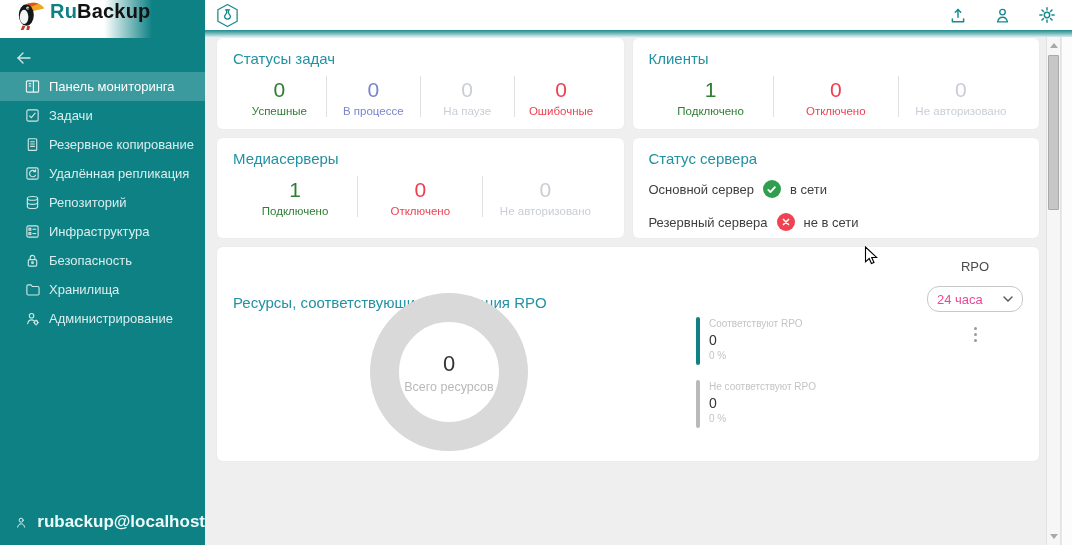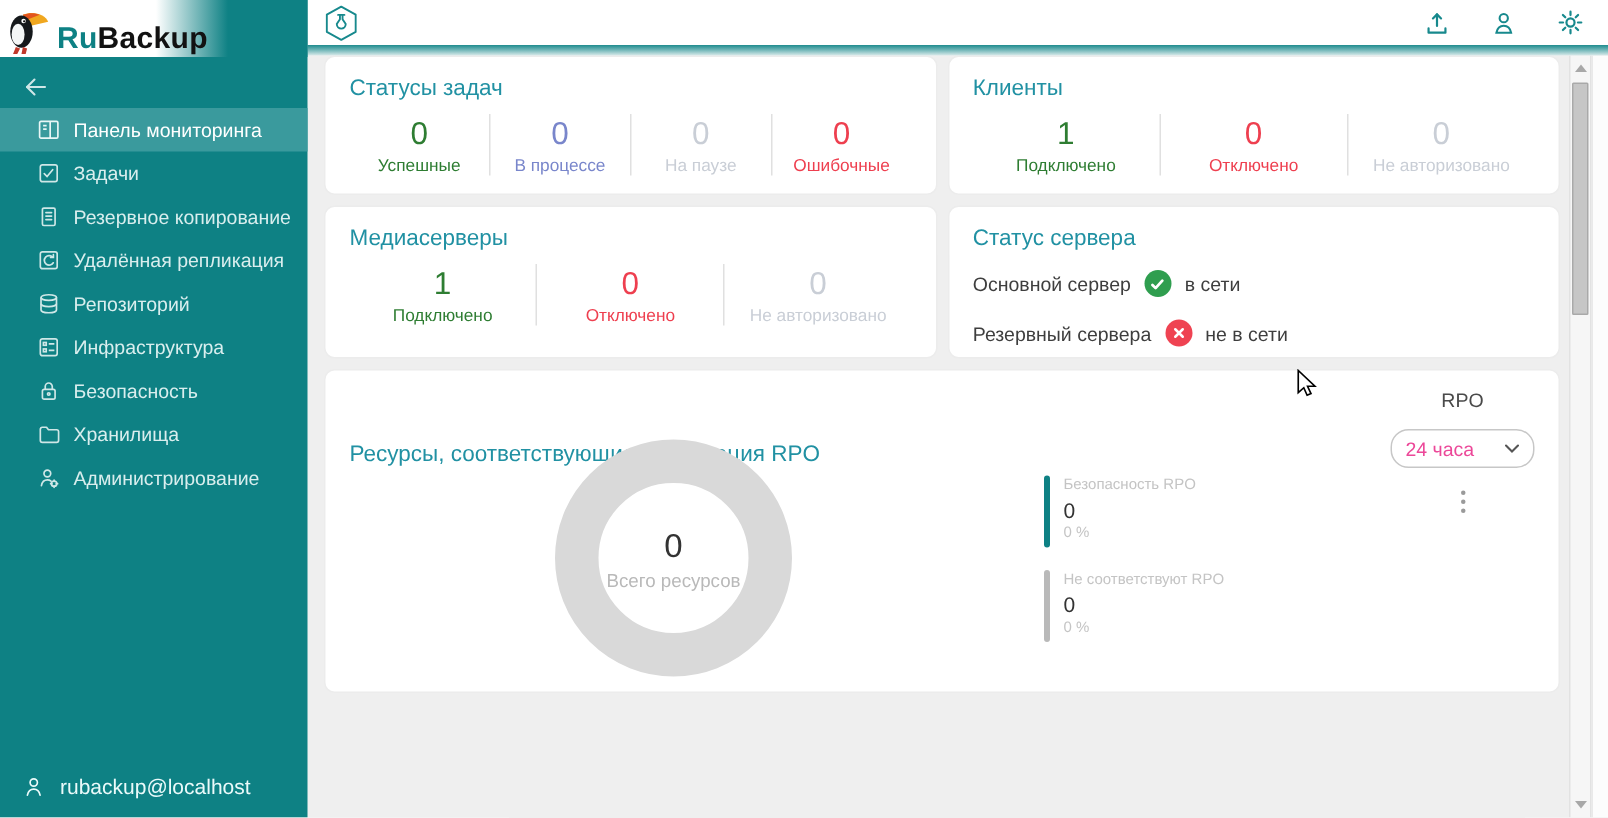--- a/index.html
+++ b/index.html
@@ -2,32 +2,32 @@
 <html><head>
 <meta charset="utf-8">
 <style>
   * { margin:0; padding:0; box-sizing:border-box; }
   body { font-family:"Liberation Sans","DejaVu Sans",sans-serif; background:#fff; }
   .app { position:relative; width:1072px; height:545px; overflow:hidden; background:#efefef; }
 
   
   .sidebar { position:absolute; left:0; top:0; width:205px; height:100%;
              background:#0e8184; color:#d9eeee; display:flex; flex-direction:column; z-index:3; }
-  .logo-band { height:38px; flex:none; display:flex; align-items:flex-end; padding-left:4px;
+  .logo-band { height:38px; flex:none; display:flex; align-items:flex-start; padding-left:16px;
                background:linear-gradient(90deg,#ffffff 0,#ffffff 104px,#0e8184 152px); }
   .logo-text { font-size:20px; font-weight:bold; letter-spacing:.2px; margin-left:4px; white-space:nowrap; }
   .logo-ru { color:#0e8184; } .logo-backup { color:#121212; }
   .collapse-row { padding:13px 0 7px 15px; }
   .collapse-row svg { display:block; }
   .menu { flex:1; }
   .menu-item { display:flex; align-items:center; gap:9px; height:29px; padding-left:25px;
                font-size:13px; cursor:pointer; white-space:nowrap; }
   .menu-item.active { background:#3a9a9d; color:#ffffff; }
   .menu-item svg { flex:none; }
-  .user-row { display:flex; align-items:center; gap:10px; padding:8px 0 13px 15px; font-size:14px; color:#eafafa; }
+  .user-row { display:flex; align-items:center; gap:10px; padding:8px 0 13px 15px; font-size:17px; color:#eafafa;font-weight:bold; }
 
   
   .topbar { position:absolute; left:205px; right:0; top:0; height:30px; background:#ffffff;
             display:flex; align-items:center; padding:0 16px 0 10px; z-index:2; }
   .topbar-right { margin-left:auto; display:flex; align-items:center; gap:27px; }
   .tb-icon { color:#17898d; cursor:pointer; display:flex; align-items:center; }
   .topbar-strip { position:absolute; left:205px; right:0; top:30px; height:7px;
                   background:linear-gradient(180deg,#1f8b8e 0,#6db4b6 45%,#d9eaea 100%); z-index:2; }
 
   
@@ -339,21 +339,21 @@
         <div class="donut-center">
           <div class="donut-value">0</div>
           <div class="donut-label">Всего ресурсов</div>
         </div>
       </div>
 
       <div class="legend">
         <div class="legend-item">
           <div class="legend-bar" style="background: rgb(14, 129, 132);"></div>
           <div>
-            <div class="legend-label">Безопасность RPO</div>
+            <div class="legend-label">Соответствуют RPO</div>
             <div class="legend-value">0</div>
             <div class="legend-pct">0 %</div>
           </div>
         </div>
         <div class="legend-item">
           <div class="legend-bar" style="background: rgb(185, 185, 185);"></div>
           <div>
             <div class="legend-label">Не соответствуют RPO</div>
             <div class="legend-value">0</div>
             <div class="legend-pct">0 %</div>

